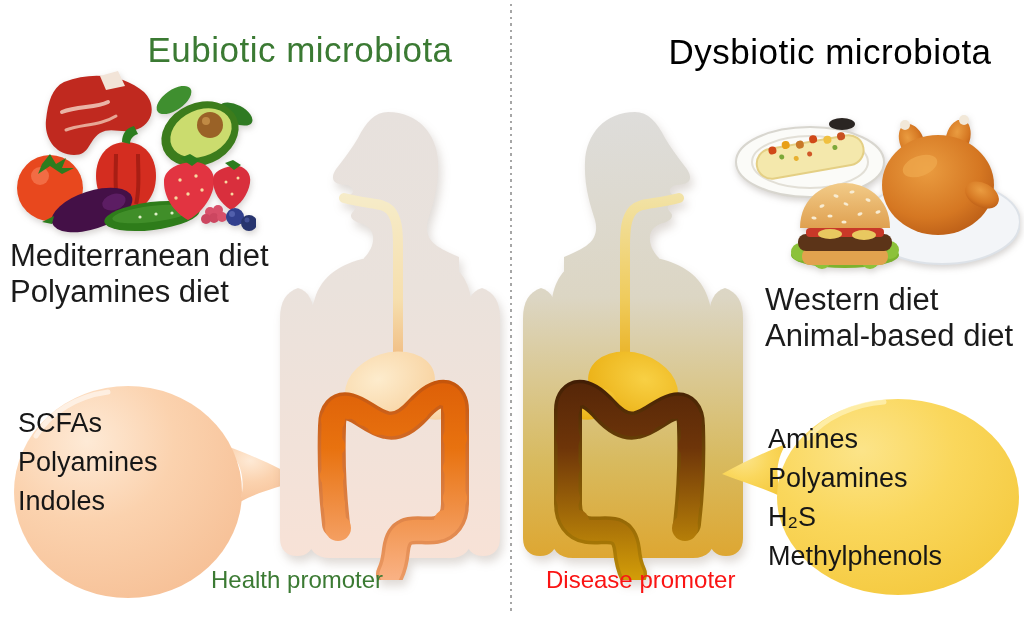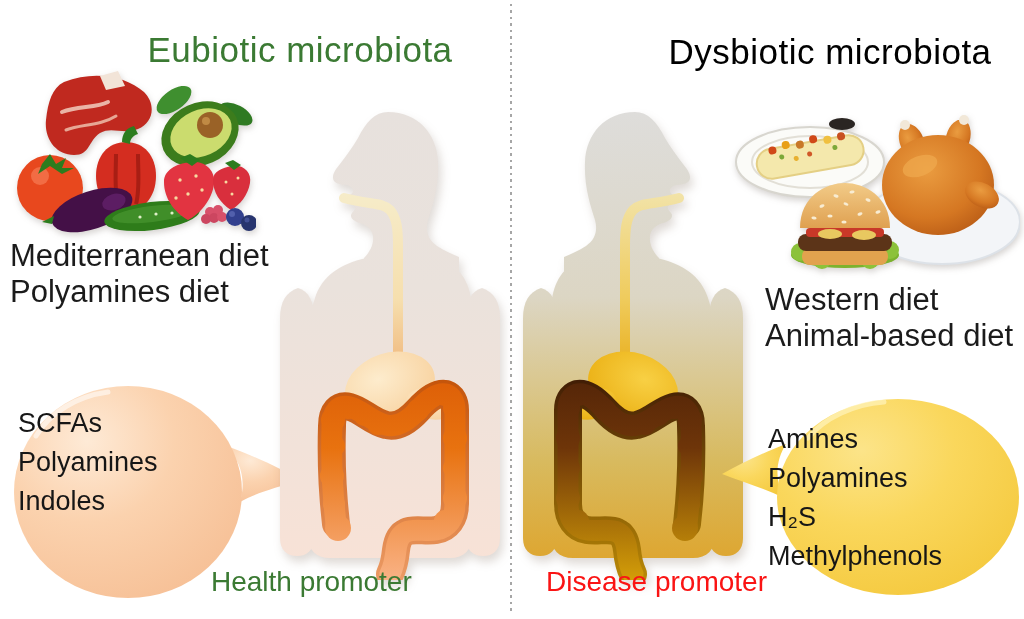--- a/index.html
+++ b/index.html
@@ -5,21 +5,21 @@
   html,body{margin:0;padding:0;background:#ffffff;}
   #canvas{
     position:relative;width:1024px;height:619px;background:#ffffff;overflow:hidden;
     font-family:"Liberation Sans","DejaVu Sans",sans-serif;color:#1b1b1b;
   }
   .abs{position:absolute;}
   .title{font-size:35px;letter-spacing:.5px;text-align:center;white-space:nowrap;}
   .title-left{color:#3b7a33;}
   .title-right{color:#000000;text-align:center;}
   .diet-list{font-size:31px;line-height:36px;color:#1b1b1b;}
-  .footer-label{font-size:28px;white-space:nowrap;}
+  .footer-label{font-size:24px;white-space:nowrap;}
   .footer-left{color:#3b7a33;}
   .footer-right{color:#fa1414;}
   .bubble-text{font-size:27px;line-height:39px;text-align:left;color:#161616;}
   .sep{
     width:2px;
     background:repeating-linear-gradient(to bottom,#a6a6a6 0 2.5px,transparent 2.5px 6.5px);
   }
   svg{display:block;}
   .figure-shadow{filter:drop-shadow(3px 6px 5px rgba(110,85,70,.22));}
   .food-shadow{filter:drop-shadow(1px 3px 3px rgba(90,80,70,.25));}

